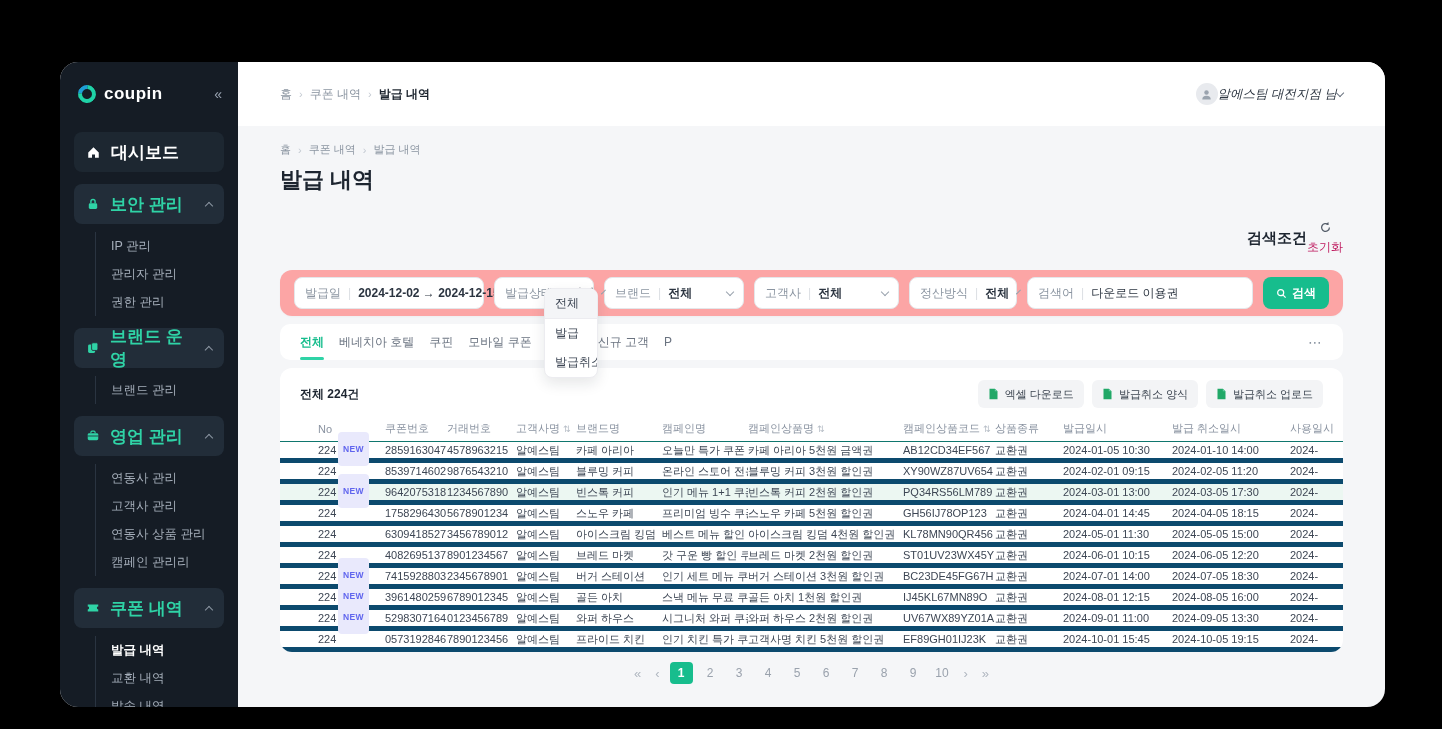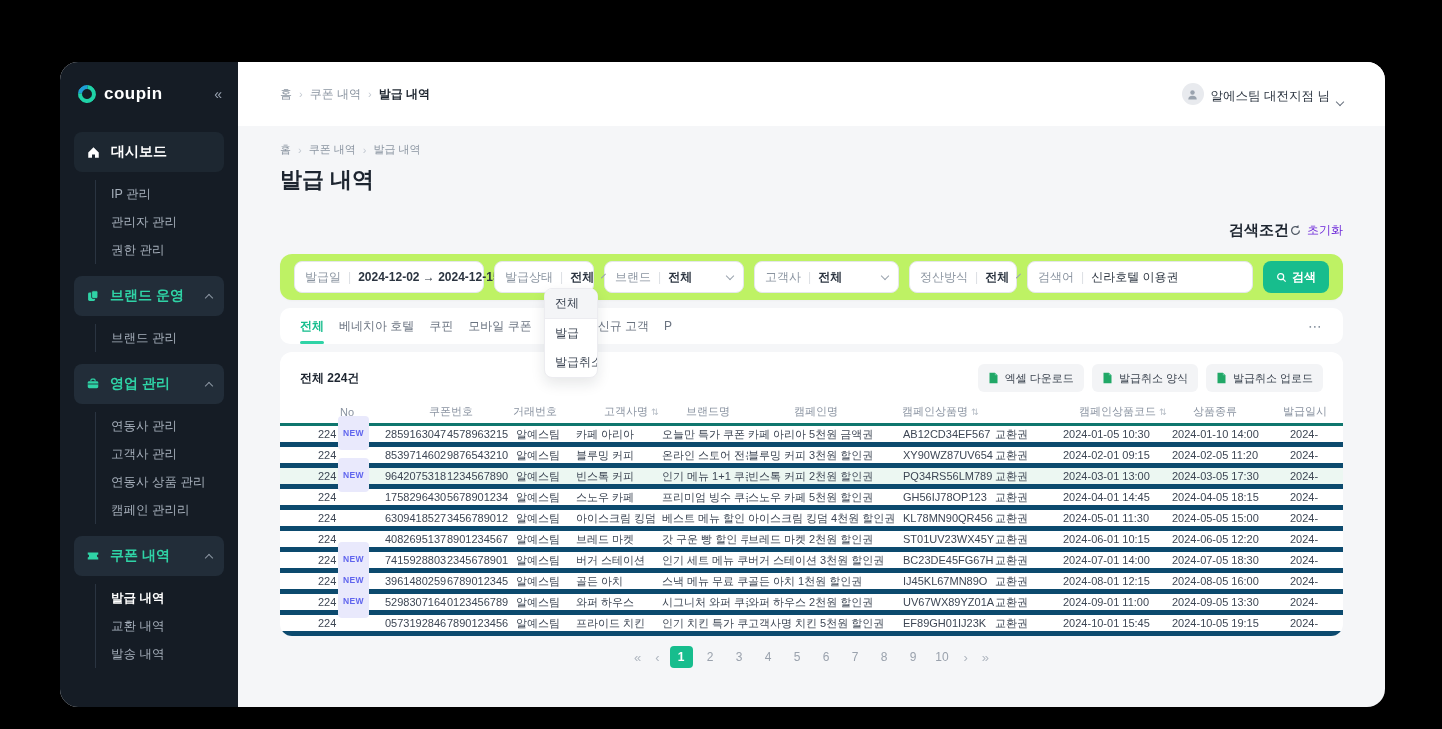--- a/index.html
+++ b/index.html
@@ -11,51 +11,51 @@
     border-radius:18px; overflow:hidden; display:flex; background:#f5f6f8; }
 
   
   .sidebar { width:178px; flex-shrink:0; background:#151c25; padding:22px 14px 0; color:#fff; }
   .logo-row { display:flex; align-items:center; gap:8px; padding:0 4px 16px; }
   .logo-mark { width:18px; height:18px; border-radius:50%;
     border:4px solid #1fd2a7; border-top-color:#1e9fd6; transform:rotate(-40deg); }
   .logo-text { font-size:17px; font-weight:700; letter-spacing:.5px; color:#fff; }
   .collapse { margin-left:auto; color:#9aa4b2; font-size:14px; letter-spacing:-2px; cursor:pointer; }
   .side-card { margin-top:12px; height:40px; border-radius:8px; display:flex; align-items:center;
-    gap:10px; padding:0 12px; font-size:14px; }
+    gap:10px; padding:0 12px; font-size:17px; }
   .dash { background:#1d2731; color:#fff; font-weight:600; }
   .group-hd { background:#222d39; color:#2fd3a6; font-weight:700; }
   .group-hd svg { flex-shrink:0; }
   .chev { width:6px; height:6px; border-right:1.5px solid #8b95a1; border-bottom:1.5px solid #8b95a1; display:inline-block; }
   .chev.up { transform:rotate(-135deg); margin-left:auto; margin-top:3px; }
   .chev.down { transform:rotate(45deg); margin-top:-3px; }
   .sub-list { margin:8px 0 2px 21px; border-left:1px solid #2a3441; padding-left:15px; }
   .sub-item { height:28px; line-height:28px; font-size:12.5px; color:#a6afbb; cursor:pointer; white-space:nowrap; }
   .sub-item.active { color:#fff; font-weight:700; }
 
   
   .main { flex:1; min-width:0; display:flex; flex-direction:column; }
   .topbar { height:64px; background:#fff; display:flex; align-items:center; padding:0 42px; flex-shrink:0; }
   .crumbs { display:flex; align-items:center; gap:7px; font-size:12px; color:#8b95a1; }
   .crumbs .sep { color:#c3c9d1; font-size:11px; }
   .crumbs .last { color:#1c242e; font-weight:700; }
-  .user-box { margin-left:auto; display:flex; align-items:flex-end; gap:7px; cursor:pointer; }
+  .user-box { margin-left:auto; display:flex; align-items:center; cursor:pointer;font-style:italic; }
   .avatar { width:22px; height:22px; border-radius:50%; background:#e8eaee; display:flex; align-items:center; justify-content:center; }
   .user-name { font-size:12.5px; color:#2b3440; }
   .user-box .chev { border-color:#6a7380; }
 
   .content { flex:1; padding:16px 42px 0; overflow:hidden; }
   .pg-crumbs { font-size:11px; }
   .pg-title { margin-top:8px; font-size:22px; font-weight:700; color:#1d2530; }
 
   .sect-row { margin-top:26px; display:flex; align-items:center; justify-content:flex-end; }
   .sect-title { font-size:15px; font-weight:700; color:#1d2530; }
-  .reset-btn { display:flex; align-items:center; gap:5px; font-size:12px; color:#6d28d9; cursor:pointer; }
-
-  .filter-card { margin-top:14px; background:#bef264; border-radius:12px; padding:7px 14px;
+  .reset-btn { display:flex; align-items:center; gap:5px; font-size:12px; color:#be185d; cursor:pointer;flex-direction:column; }
+
+  .filter-card { margin-top:14px; background:#fca5a5; border-radius:12px; padding:7px 14px;
     display:flex; align-items:center; gap:10px; box-shadow:0 1px 2px rgba(20,30,40,.03); }
   .field { height:32px; border:1px solid #e4e7ea; border-radius:8px; display:flex; align-items:center;
     gap:7px; padding:0 10px; font-size:12px; background:#fff; white-space:nowrap; }
   .field .lbl { color:#8b95a1; }
   .field .bar { color:#dcdfe3; }
   .field .val { color:#2b3440; font-weight:600; }
   .field .chev { border-color:#9aa3ae; margin-left:2px; }
   .f-keyword { flex:1; }
   .f-keyword .val { font-weight:500; }
   .search-btn { height:32px; border:none; border-radius:8px; background:#17bd8d; color:#fff;
@@ -79,21 +79,21 @@
     height:284px; overflow:hidden; }
   .card-hd { padding:0 20px; display:flex; align-items:center; justify-content:space-between; height:28px; margin-bottom:8px; }
   .count { font-size:12px; font-weight:700; color:#1d2530; }
   .act-btns { display:flex; gap:8px; }
   .act-btn { background:#f3f4f6; border:none; border-radius:6px; height:28px; padding:0 10px;
     font-size:11px; color:#3c4450; display:flex; align-items:center; gap:6px; cursor:pointer; font-family:inherit; }
 
   .tbl { width:1070px; }
   .thr, .trw { display:grid; align-items:center; }
   .thr { grid-template-columns:38px 67px 62px 69px 60px 86px 86px 155px 92px 68px 109px 118px 60px;
-    height:26px; font-size:11px; color:#8a93a1; border-bottom:3px solid #0f766e;gap:22px; }
+    height:26px; font-size:11px; color:#8a93a1; border-bottom:1px solid #0f766e; }
   .trw { grid-template-columns:38px 20px 47px 62px 69px 60px 86px 86px 155px 92px 68px 109px 118px 60px;
     height:21px; font-size:11px; color:#3d4654; border-bottom:5px solid #0c4a6e; }
   .trw.hl { background:#ecf7f2; }
   .thr span, .trw span { white-space:nowrap; overflow:hidden; }
   .sort-ic { font-size:9px; color:#b6bdc6; margin-left:3px; }
   .badge-new { display:inline-block; background:#e9e9fc; color:#6065ee; font-size:8.5px; font-weight:700;
     padding:12px 5px; border-radius:4px; letter-spacing:.3px; }
 
   .pagination { margin-top:10px; display:flex; align-items:center; justify-content:center; gap:6px;
     color:#9aa2ad; font-size:12px; }
@@ -118,20 +118,30 @@
 
       <div class="side-card dash">
         <span>
           <svg width="15" height="15" viewBox="0 0 20 20">
               <path d="M3 10 L10 3 L17 10 V17 H12 V12.5 H8 V17 H3 Z" fill="#fff"></path>
             </svg>
         </span>
         <span>대시보드</span>
       </div>
 
+      <div class="side-card group-hd">
+        <span>
+          <svg width="14" height="14" viewBox="0 0 20 20">
+              <rect x="4" y="9" width="12" height="8" rx="2" fill="#2fd3a6"></rect>
+              <path d="M7 9 V6.5 a3 3 0 0 1 6 0 V9" fill="none" stroke="#2fd3a6" stroke-width="2"></path>
+            </svg>
+        </span>
+        <span>보안 관리</span>
+        <span class="chev up"></span>
+      </div>
       <div class="sub-list">
         <div class="sub-item">IP 관리</div>
         <div class="sub-item">관리자 관리</div>
         <div class="sub-item">권한 관리</div>
       </div>
 
       <div class="side-card group-hd">
         <span>
           <svg width="14" height="14" viewBox="0 0 20 20">
               <rect x="3" y="5" width="10" height="12" rx="2" fill="#2fd3a6"></rect>
@@ -257,21 +267,21 @@
           </div>
           <div class="field" style="width:108px">
             <span class="lbl">정산방식</span>
             <span class="bar">|</span>
             <span class="val">전체</span>
             <span class="chev down"></span>
           </div>
           <div class="field f-keyword">
             <span class="lbl">검색어</span>
             <span class="bar">|</span>
-            <span class="val">신라호텔 이용권</span>
+            <span class="val">다운로드 이용권</span>
           </div>
           <button class="search-btn">
             <span>
               <svg width="11" height="11" viewBox="0 0 20 20">
                   <circle cx="8.5" cy="8.5" r="5.5" fill="none" stroke="#fff" stroke-width="2.2"></circle>
                   <path d="M13 13 L17.5 17.5" stroke="#fff" stroke-width="2.2"></path>
                 </svg>
             </span>
             <span>검색</span>
           </button>

